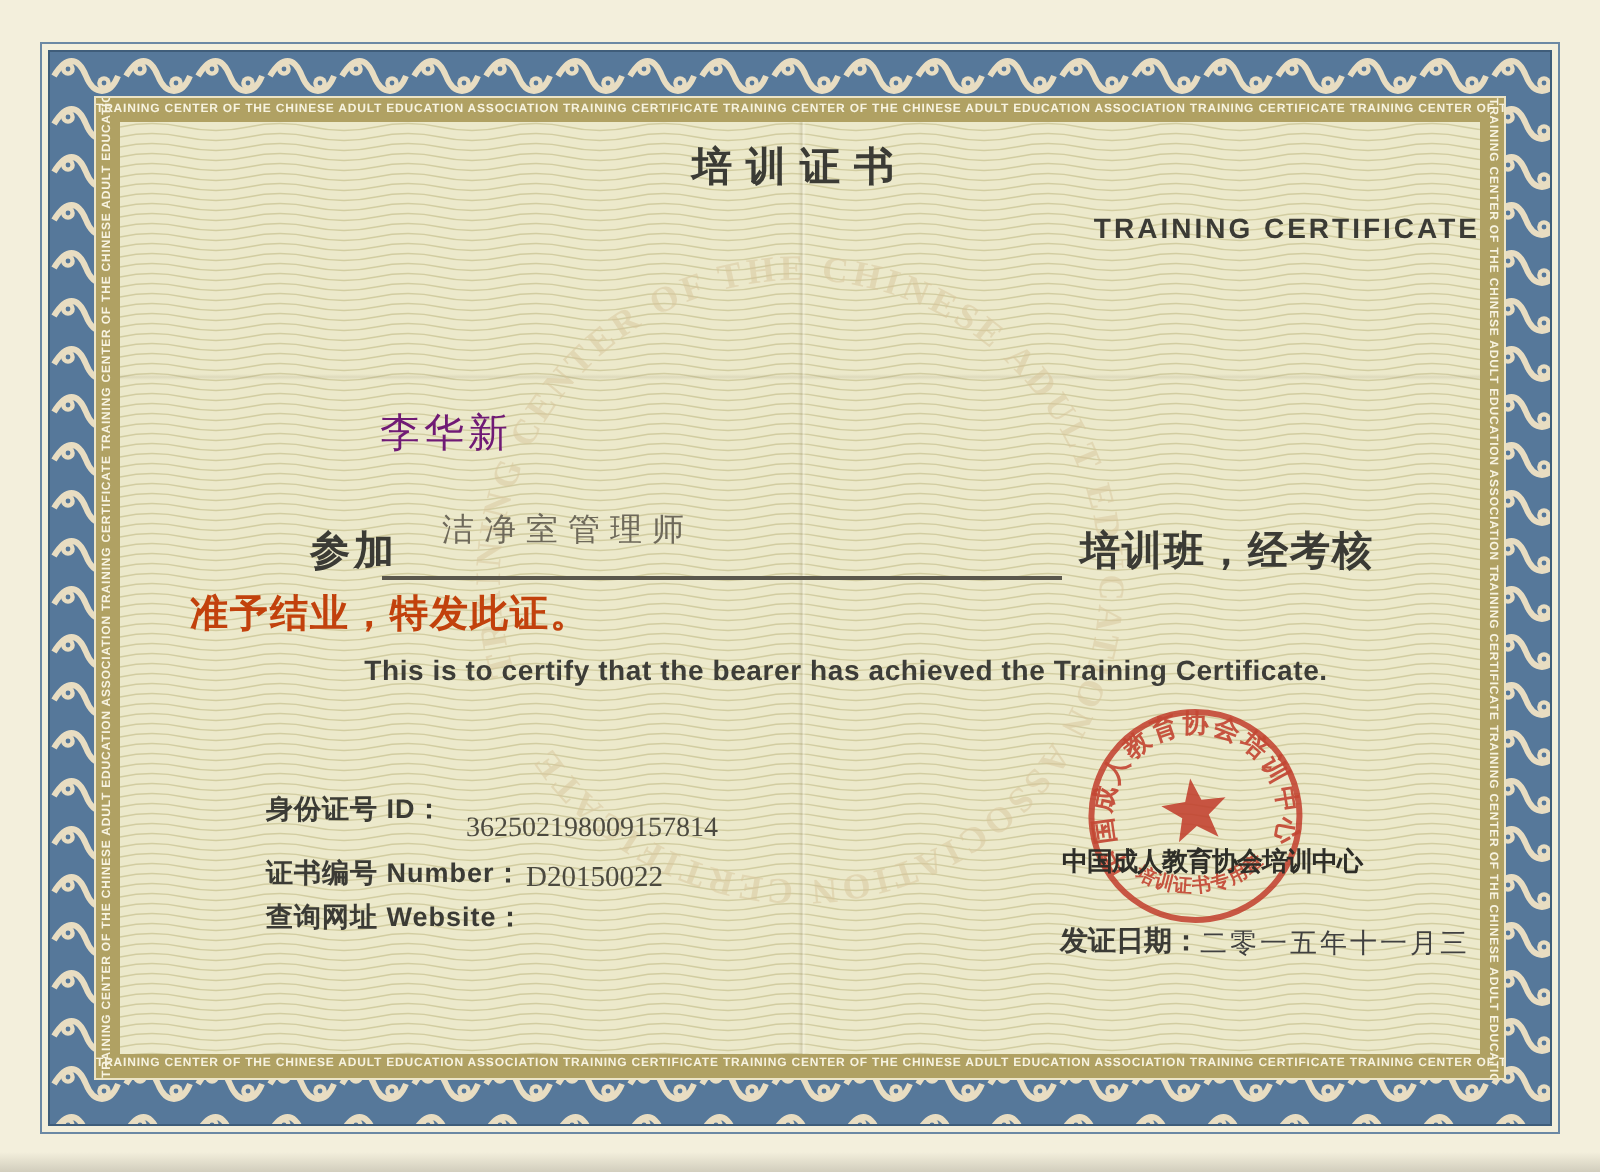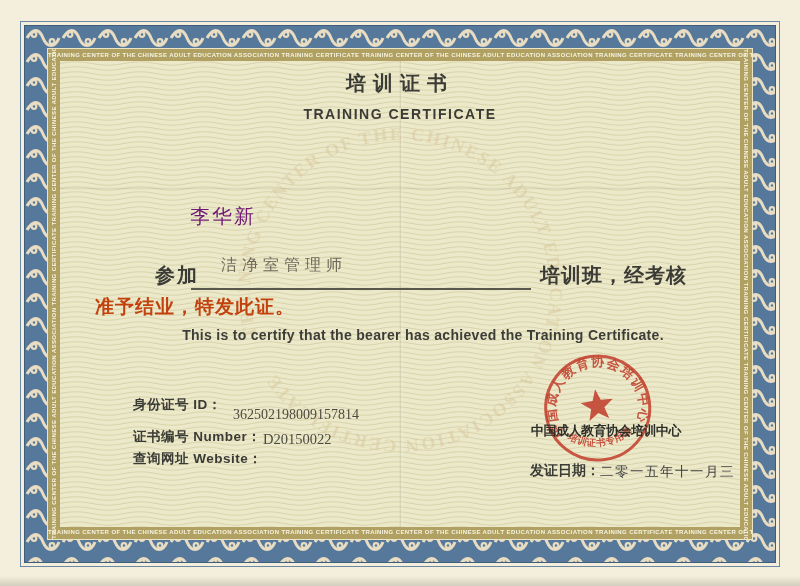--- a/index.html
+++ b/index.html
@@ -53,21 +53,21 @@
   .bottom-shadow{
     position:absolute;left:0;right:0;bottom:0;height:10px;
     background:linear-gradient(180deg,rgba(110,105,95,0) 0%,rgba(110,105,95,0.25) 100%);
   }
   
   .title-cn{
     top:9px;left:0;right:0;text-align:center;
     font-size:20px;font-weight:bold;letter-spacing:7px;color:#3b3b35;
   }
   .title-en{
-    top:45px;left:0;right:0;text-align:center;
+    top:45px;left:0;right:0;text-align:right;
     font-size:14px;font-weight:bold;letter-spacing:1.5px;color:#3b3b35;
   }
   .holder-name{top:142px;left:130px;font-size:20px;letter-spacing:2px;color:#701a75;}
   .attend-prefix{top:201px;left:95px;font-size:20px;font-weight:bold;letter-spacing:2px;color:#3b3b35;}
   .course-name{top:194px;left:161px;font-size:16px;letter-spacing:5px;color:#6e695a;}
   .course-underline{top:227px;left:131px;width:340px;border-top:2px solid #5a574c;height:0;}
   .attend-suffix{top:201px;left:480px;font-size:20px;font-weight:bold;letter-spacing:1px;color:#3b3b35;}
   .completion-line{top:233px;left:35px;font-size:19px;font-weight:bold;letter-spacing:1px;color:#c2410c;}
   .english-line{top:266px;left:0;right:0;text-align:center;font-size:14px;font-weight:bold;letter-spacing:0.3px;color:#3d3d38;margin-left:46px;}
   .f-label{font-size:13.5px;font-weight:bold;color:#3b3b35;letter-spacing:0.5px;}

